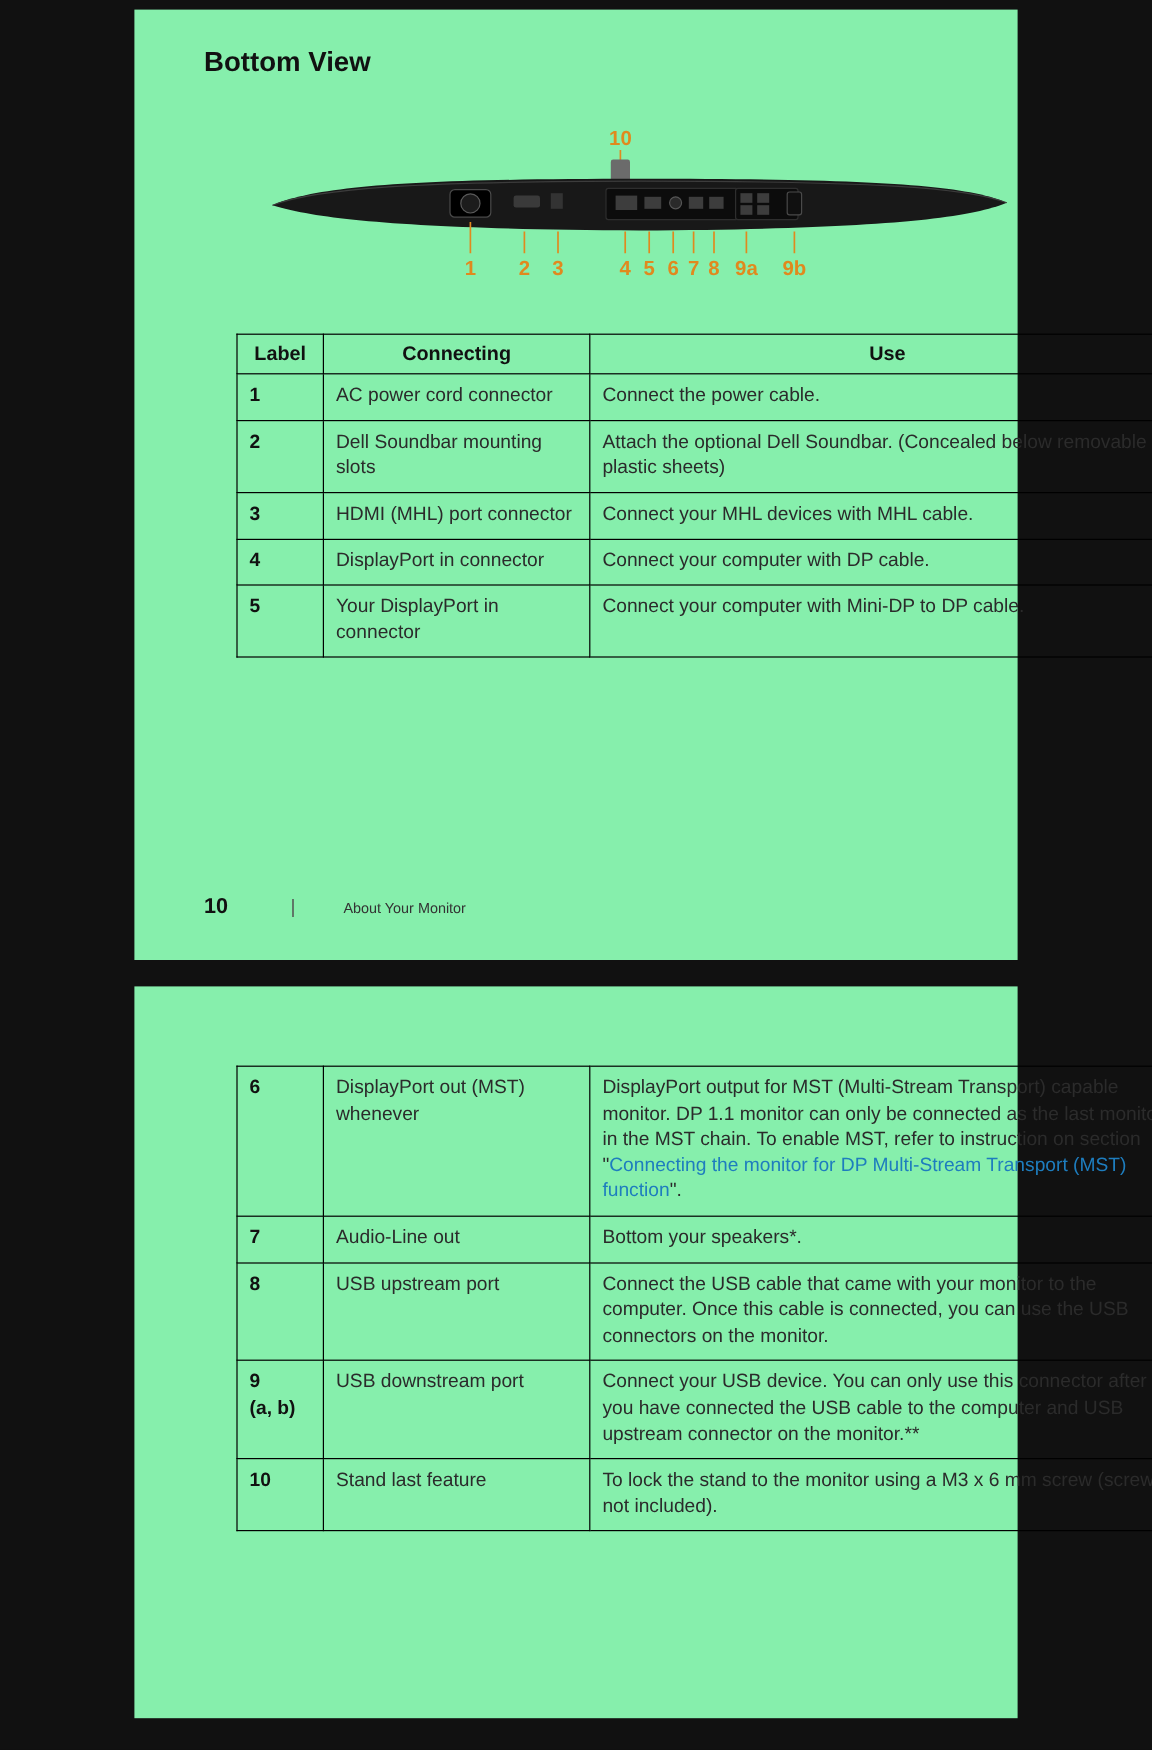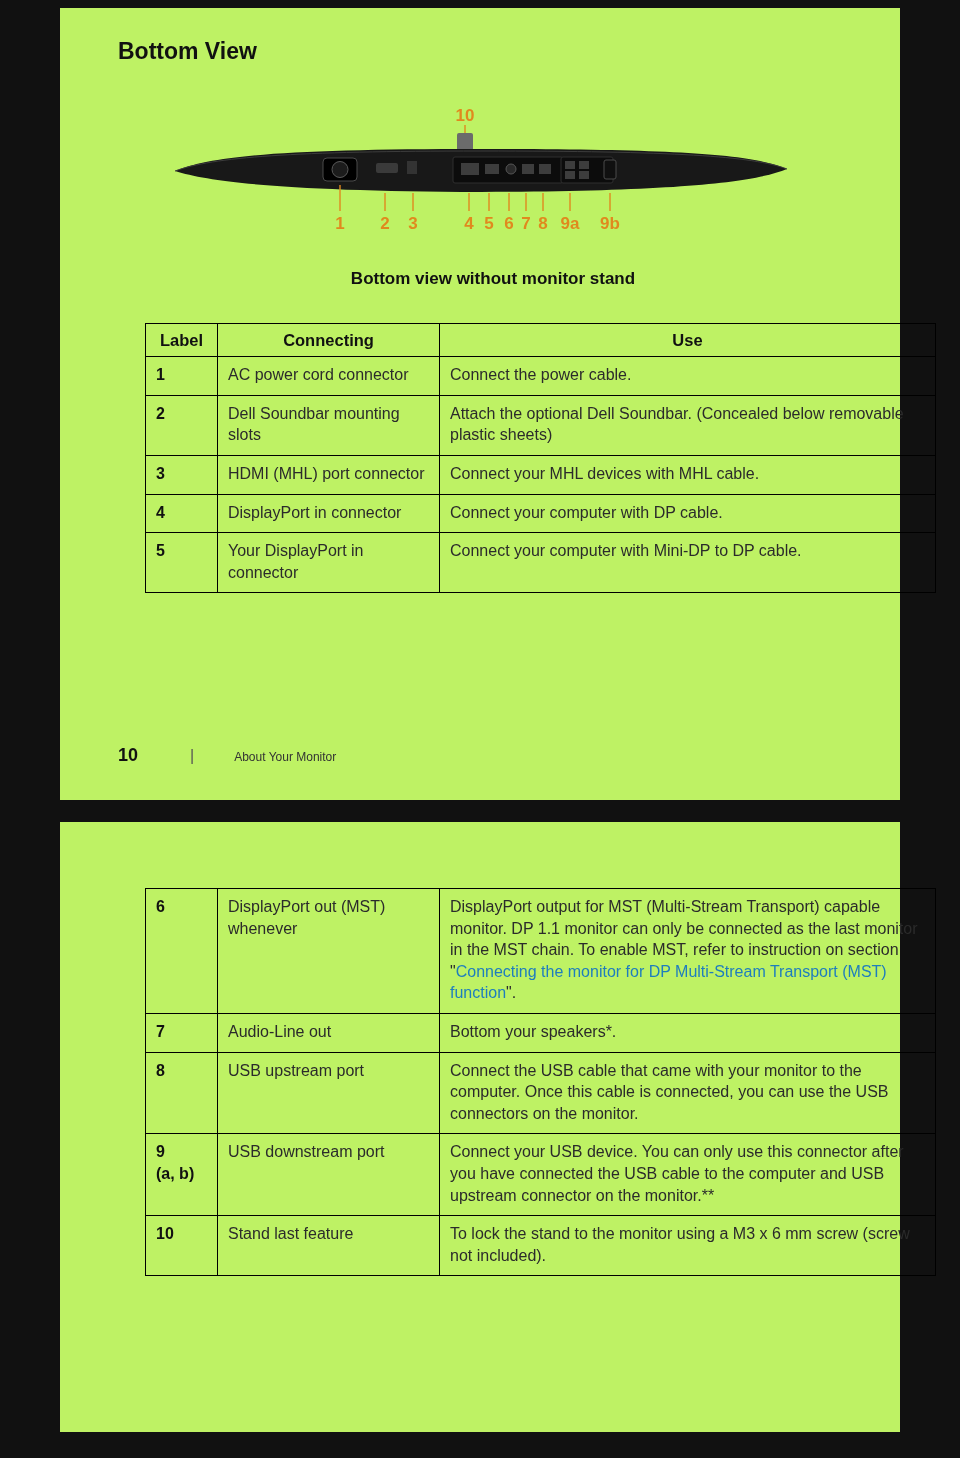--- a/index.html
+++ b/index.html
@@ -4,22 +4,22 @@
 <style>
   html,body{margin:0;padding:0;}
   body{
     background:#111111;
     width:960px;
     font-family:"Liberation Sans", sans-serif;
     color:#2b2b2b;
     -webkit-font-smoothing:antialiased;
   }
   .page{
-    background:#bef264;
-    width:840px;
+    background:#86efac;
+    width:736px;
     margin:0 auto;
     box-sizing:border-box;
     position:relative;
   }
   .page1{
     margin-top:8px;
     height:792px;
     padding:30px 28px 0 58px;
   }
   .page-gap{height:22px;}
@@ -153,21 +153,20 @@
       <text class="callout-text" x="296" y="122" text-anchor="middle">4</text>
       <text class="callout-text" x="316" y="122" text-anchor="middle">5</text>
       <text class="callout-text" x="336" y="122" text-anchor="middle">6</text>
       <text class="callout-text" x="353" y="122" text-anchor="middle">7</text>
       <text class="callout-text" x="370" y="122" text-anchor="middle">8</text>
       <text class="callout-text" x="397" y="122" text-anchor="middle">9a</text>
       <text class="callout-text" x="437" y="122" text-anchor="middle">9b</text>
     </svg>
   </div>
 
-  <div class="caption">Bottom view without monitor stand</div>
 
   <table class="spec">
     <colgroup>
         <col class="c-label">
         <col class="c-desc">
         <col class="c-use">
       </colgroup>
     <tbody>
         <tr>
       <th>Label</th>

